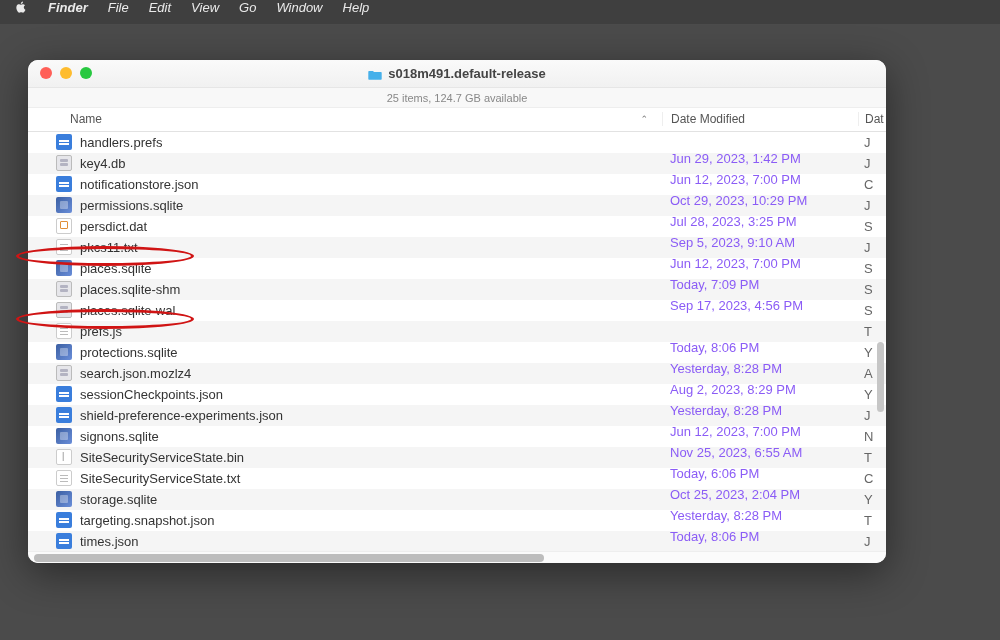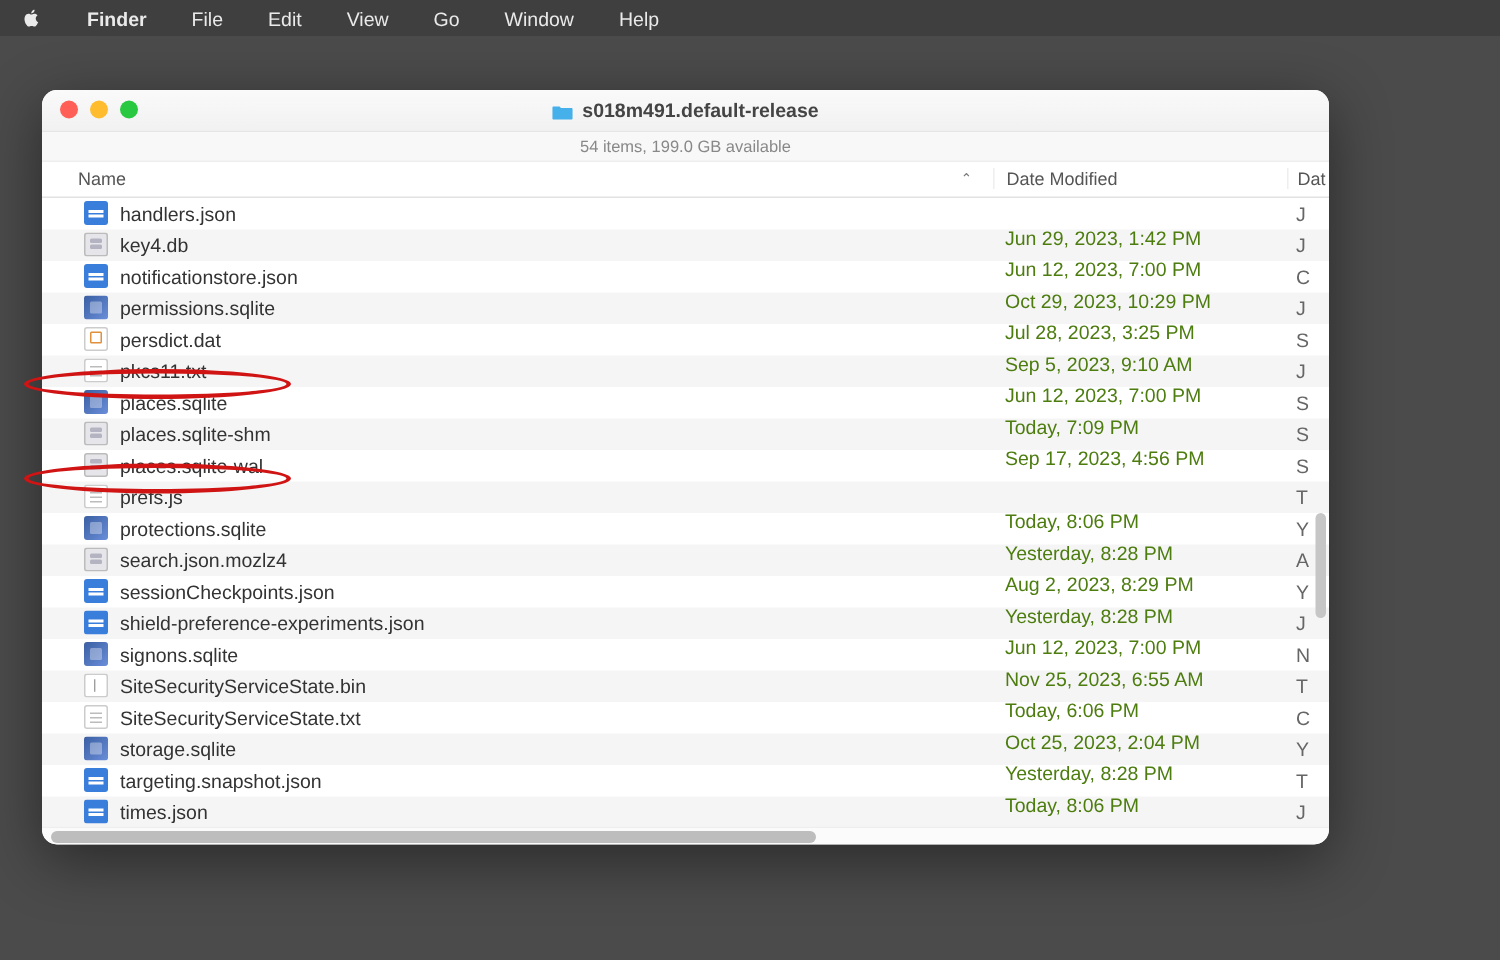--- a/index.html
+++ b/index.html
@@ -10,25 +10,26 @@
     font-size: 13px;
     color: #333;
     user-select: none;
   }
 
   
   .menubar {
     height: 24px;
     background: #3f3f3f;
     display: flex;
-    align-items: center;
+    align-items: flex-start;
     padding: 0 14px;
-    gap: 30px;
+    gap: 20px;
     color: #eaeaea;
     font-size: 13px;
+    font-style: italic;
   }
   .apple-logo { width: 14px; height: 14px; display: inline-block; }
   .apple-logo svg { width: 14px; height: 14px; fill: #eaeaea; }
   .menubar .menu-item { cursor: default; }
   .menubar .menu-item.bold { font-weight: 600; }
 
   
   .finder-window {
     position: absolute;
     left: 28px;
@@ -88,42 +89,42 @@
   .column-header {
     height: 24px;
     background: #fff;
     border-bottom: 1px solid #e2e2e2;
     display: flex;
     align-items: center;
     font-size: 12px;
     color: #555;
     font-weight: 500;
   }
-  .col-name { padding-left: 24px; flex: 1 1 auto; position: relative; display: flex; align-items: center; }
+  .col-name { padding-left: 42px; flex: 1 1 auto; position: relative; display: flex; align-items: center; }
   .col-name .sort-caret { position: absolute; right: 14px; font-size: 9px; color: #777; }
   .col-date { width: 196px; padding-left: 8px; border-left: 1px solid #eee; }
   .col-extra { width: 28px; padding-left: 6px; border-left: 1px solid #eee; }
 
   .file-list {
     flex: 1 1 auto;
     overflow: hidden;
     position: relative;
   }
   .rows { }
   .row {
     height: 21px;
     display: flex;
     align-items: center;
     font-size: 13px;
     color: #333;
   }
   .row.odd { background: #f5f5f5; }
   .row.even { background: #fff; }
   .row .c-name { flex: 1 1 auto; padding-left: 28px; display: flex; align-items: center; gap: 8px; white-space: nowrap; overflow: hidden; }
-  .row .c-date { width: 196px; padding-left: 8px; color: #4d7c0f; white-space: nowrap; overflow: hidden; margin-top: 33px; }
+  .row .c-date { width: 196px; padding-left: 8px; color: #8b5cf6; white-space: nowrap; overflow: hidden; margin-top: 33px; }
   .row .c-ext  { width: 28px; padding-left: 6px; color: #666; white-space: nowrap; overflow: hidden; }
 
   .file-icon { width: 16px; height: 16px; flex: 0 0 16px; }
   .fi-json { background: #3a7edc; border-radius: 2px; position: relative; }
   .fi-json::after { content: ""; position: absolute; left: 3px; right: 3px; top: 6px; height: 2px; background: #fff; box-shadow: 0 3px 0 #fff; }
   .fi-db { background: #e6e6ea; border: 1px solid #bbb; border-radius: 2px; position: relative; }
   .fi-db::after { content: ""; position: absolute; left: 3px; right: 3px; top: 3px; height: 3px; background: #b3b3c2; border-radius: 1px; box-shadow: 0 4px 0 #b3b3c2; }
   .fi-sqlite { background: linear-gradient(135deg,#3b5fa2,#6a8ed9); border-radius: 2px; position: relative; }
   .fi-sqlite::after { content:""; position:absolute; left:4px; top:4px; width:8px; height:8px; background:#fff; opacity:.35; border-radius:1px;}
   .fi-txt { background: #fff; border: 1px solid #ccc; border-radius: 2px; position: relative; }
@@ -197,41 +198,41 @@
     <div class="title-center">
       <span class="folder-glyph">
         <svg viewBox="0 0 14 11">
             <path fill="#46b0ea" d="M1 2h4l1 1h7c.4 0 .7.3.7.7V10c0 .4-.3.7-.7.7H1c-.4 0-.7-.3-.7-.7V2.7C.3 2.3.6 2 1 2z"></path>
           </svg>
       </span>
       <span>s018m491.default-release</span>
     </div>
   </div>
 
-  <div class="subheader">54 items, 199.0 GB available</div>
+  <div class="subheader">25 items, 124.7 GB available</div>
 
   <div class="column-header">
     <div class="col-name">
       <span>Name</span>
       <span class="sort-caret">⌃</span>
     </div>
     <div class="col-date">
       <span>Date Modified</span>
     </div>
     <div class="col-extra">
       <span>Dat</span>
     </div>
   </div>
 
   <div class="file-list">
     <div class="rows" id="rows">
         <div class="row even">
           <div class="c-name">
             <span class="file-icon fi-json"></span>
-            <span>handlers.json</span>
+            <span>handlers.prefs</span>
           </div>
           <div class="c-date">Jun 29, 2023, 1:42 PM</div>
           <div class="c-ext">J</div>
         </div>
         <div class="row odd">
           <div class="c-name">
             <span class="file-icon fi-db"></span>
             <span>key4.db</span>
           </div>
           <div class="c-date">Jun 12, 2023, 7:00 PM</div>

